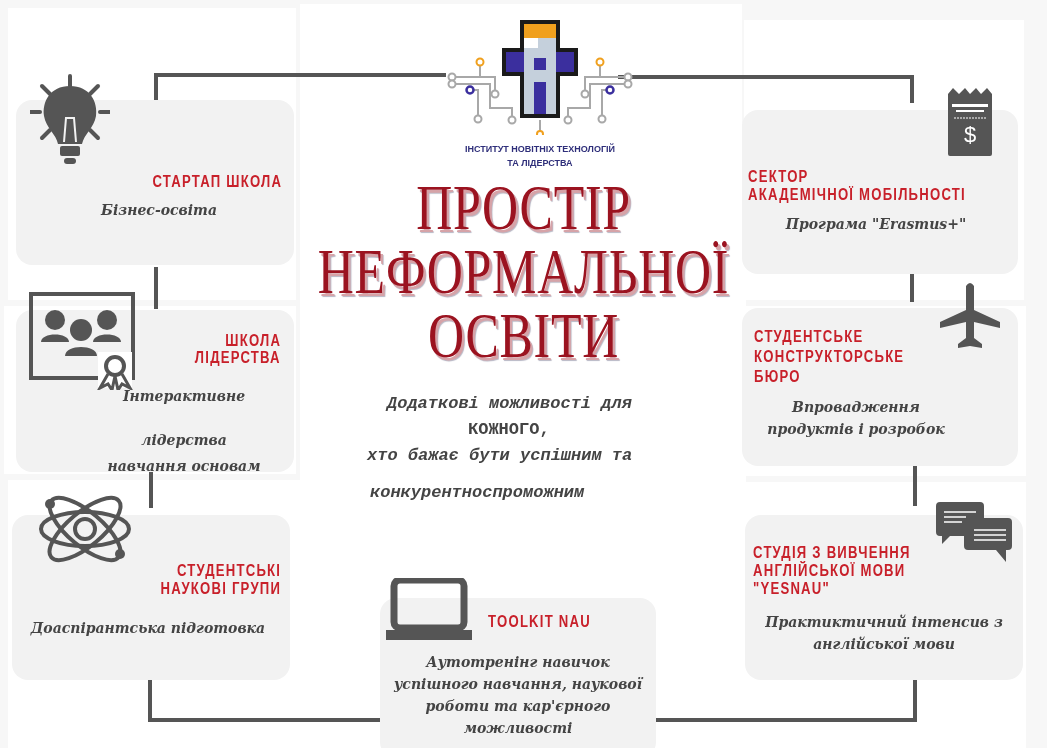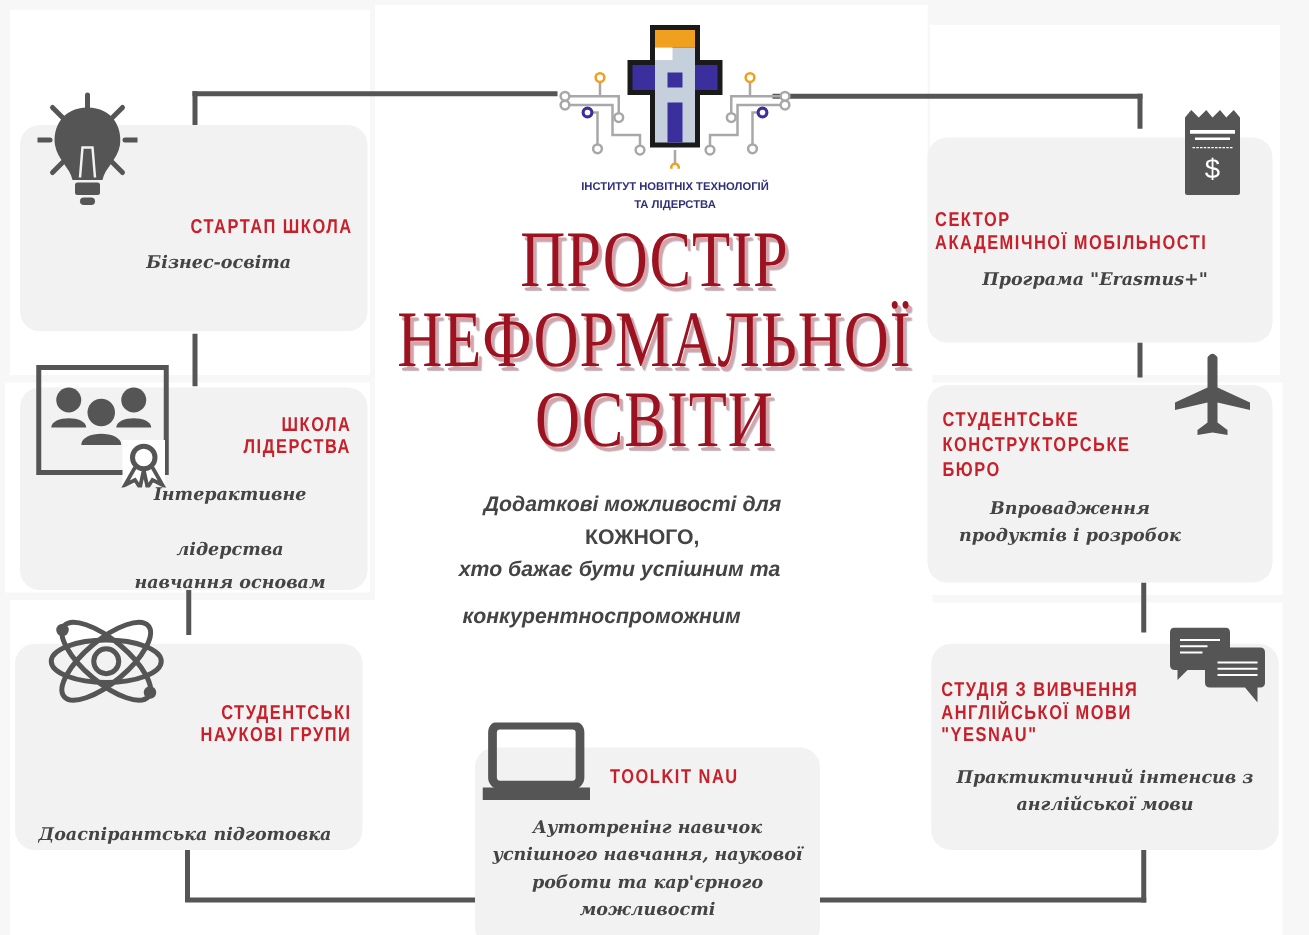--- a/index.html
+++ b/index.html
@@ -28,21 +28,21 @@
     }
     .icon { position: absolute; }
     .title-line {
       position: absolute; left: 0; width: 1047px; text-align: center;
       font-family: "Liberation Serif", serif; color: #9b1320;
       font-size: 64px; line-height: 64px; letter-spacing: 1px;
       text-shadow: 3px 3px 0 #d6a3a8, 4px 4px 1px #b9b9c6;
       transform: scaleX(0.78); transform-origin: center;
     }
     .tagline {
-      position: absolute; color: #444444; font-family: Liberation Sans, sans-serif;
+      position: absolute; color: #444444; font-family: Liberation Mono, monospace;
       font-weight: bold; font-style: italic; font-size: 17px; line-height: 26px;
       white-space: nowrap;
     }
     .logo-text {
       position: absolute; width: 200px; text-align: center; color: #2f2f7a;
       font-family: "Liberation Sans", sans-serif; font-weight: bold; font-size: 9px; line-height: 11px;
     }
   </style>
 </head>
 <body>
@@ -137,21 +137,21 @@
       <line x1="70" y1="40" x2="80" y2="40"></line>
       <line x1="12" y1="66" x2="20" y2="58"></line>
       <line x1="68" y1="66" x2="60" y2="58"></line>
   </g>
   <path d="M40 14 C20 14 12 30 14 44 C16 56 26 62 28 72 L52 72 C54 62 64 56 66 44 C68 30 60 14 40 14 Z" fill="#555"></path>
   <path d="M34 70 L36 46 L44 46 L46 70" stroke="#f2f2f2" stroke-width="2" fill="none"></path>
   <rect x="30" y="74" width="20" height="10" rx="2" fill="#555"></rect>
   <rect x="34" y="86" width="12" height="6" rx="3" fill="#555"></rect>
 </svg>
 <div class="heading right" style="right:765px;top:173px;">СТАРТАП ШКОЛА</div>
-<div class="desc" style="left:100px;top:200px;width:150px;">Бізнес-освіта</div>
+<div class="desc" style="left:84px;top:200px;width:150px;">Бізнес-освіта</div>
 
 <div class="card" style="left:16px;top:310px;width:278px;height:162px;"></div>
 <svg class="icon" width="110" height="100" viewBox="0 0 110 100" style="left:28px;top:290px;">
   <rect x="3" y="4" width="102" height="84" fill="none" stroke="#555" stroke-width="4"></rect>
   <g fill="#555">
     <circle cx="27" cy="30" r="10"></circle>
       <path d="M13 52 C13 42 41 42 41 52 Z"></path>
     <circle cx="79" cy="30" r="10"></circle>
       <path d="M65 52 C65 42 93 42 93 52 Z"></path>
     <circle cx="53" cy="40" r="11"></circle>
@@ -173,21 +173,21 @@
     <ellipse cx="47" cy="37" rx="44" ry="17"></ellipse>
     <ellipse cx="47" cy="37" rx="44" ry="17" transform="rotate(40 47 37)"></ellipse>
     <ellipse cx="47" cy="37" rx="44" ry="17" transform="rotate(-40 47 37)"></ellipse>
     <circle cx="47" cy="37" r="10"></circle>
   </g>
   <circle cx="12" cy="12" r="5" fill="#555"></circle>
     <circle cx="82" cy="62" r="5" fill="#555"></circle>
 </svg>
 <div class="heading right" style="right:766px;top:562px;">СТУДЕНТСЬКІ</div>
 <div class="heading right" style="right:766px;top:580px;">НАУКОВІ ГРУПИ</div>
-<div class="desc" style="left:30px;top:618px;width:236px;margin-top:40px;">Доаспірантська підготовка</div>
+<div class="desc" style="left:30px;top:618px;width:236px;">Доаспірантська підготовка</div>
 
 <div class="card" style="left:380px;top:598px;width:276px;height:160px;"></div>
 <svg class="icon" width="86" height="64" viewBox="0 0 86 64" style="left:386px;top:578px;">
   <rect x="8" y="2" width="70" height="48" rx="6" fill="none" stroke="#555" stroke-width="7"></rect>
   <rect x="0" y="52" width="86" height="10" fill="#555"></rect>
 </svg>
 <div class="heading" style="left:488px;top:613px;">TOOLKIT NAU</div>
 <div class="desc" style="left:380px;top:652px;width:276px;">Аутотренінг навичок</div>
 <div class="desc" style="left:380px;top:674px;width:276px;">успішного навчання, наукової</div>
 <div class="desc" style="left:380px;top:696px;width:276px;">роботи та кар'єрного</div>

